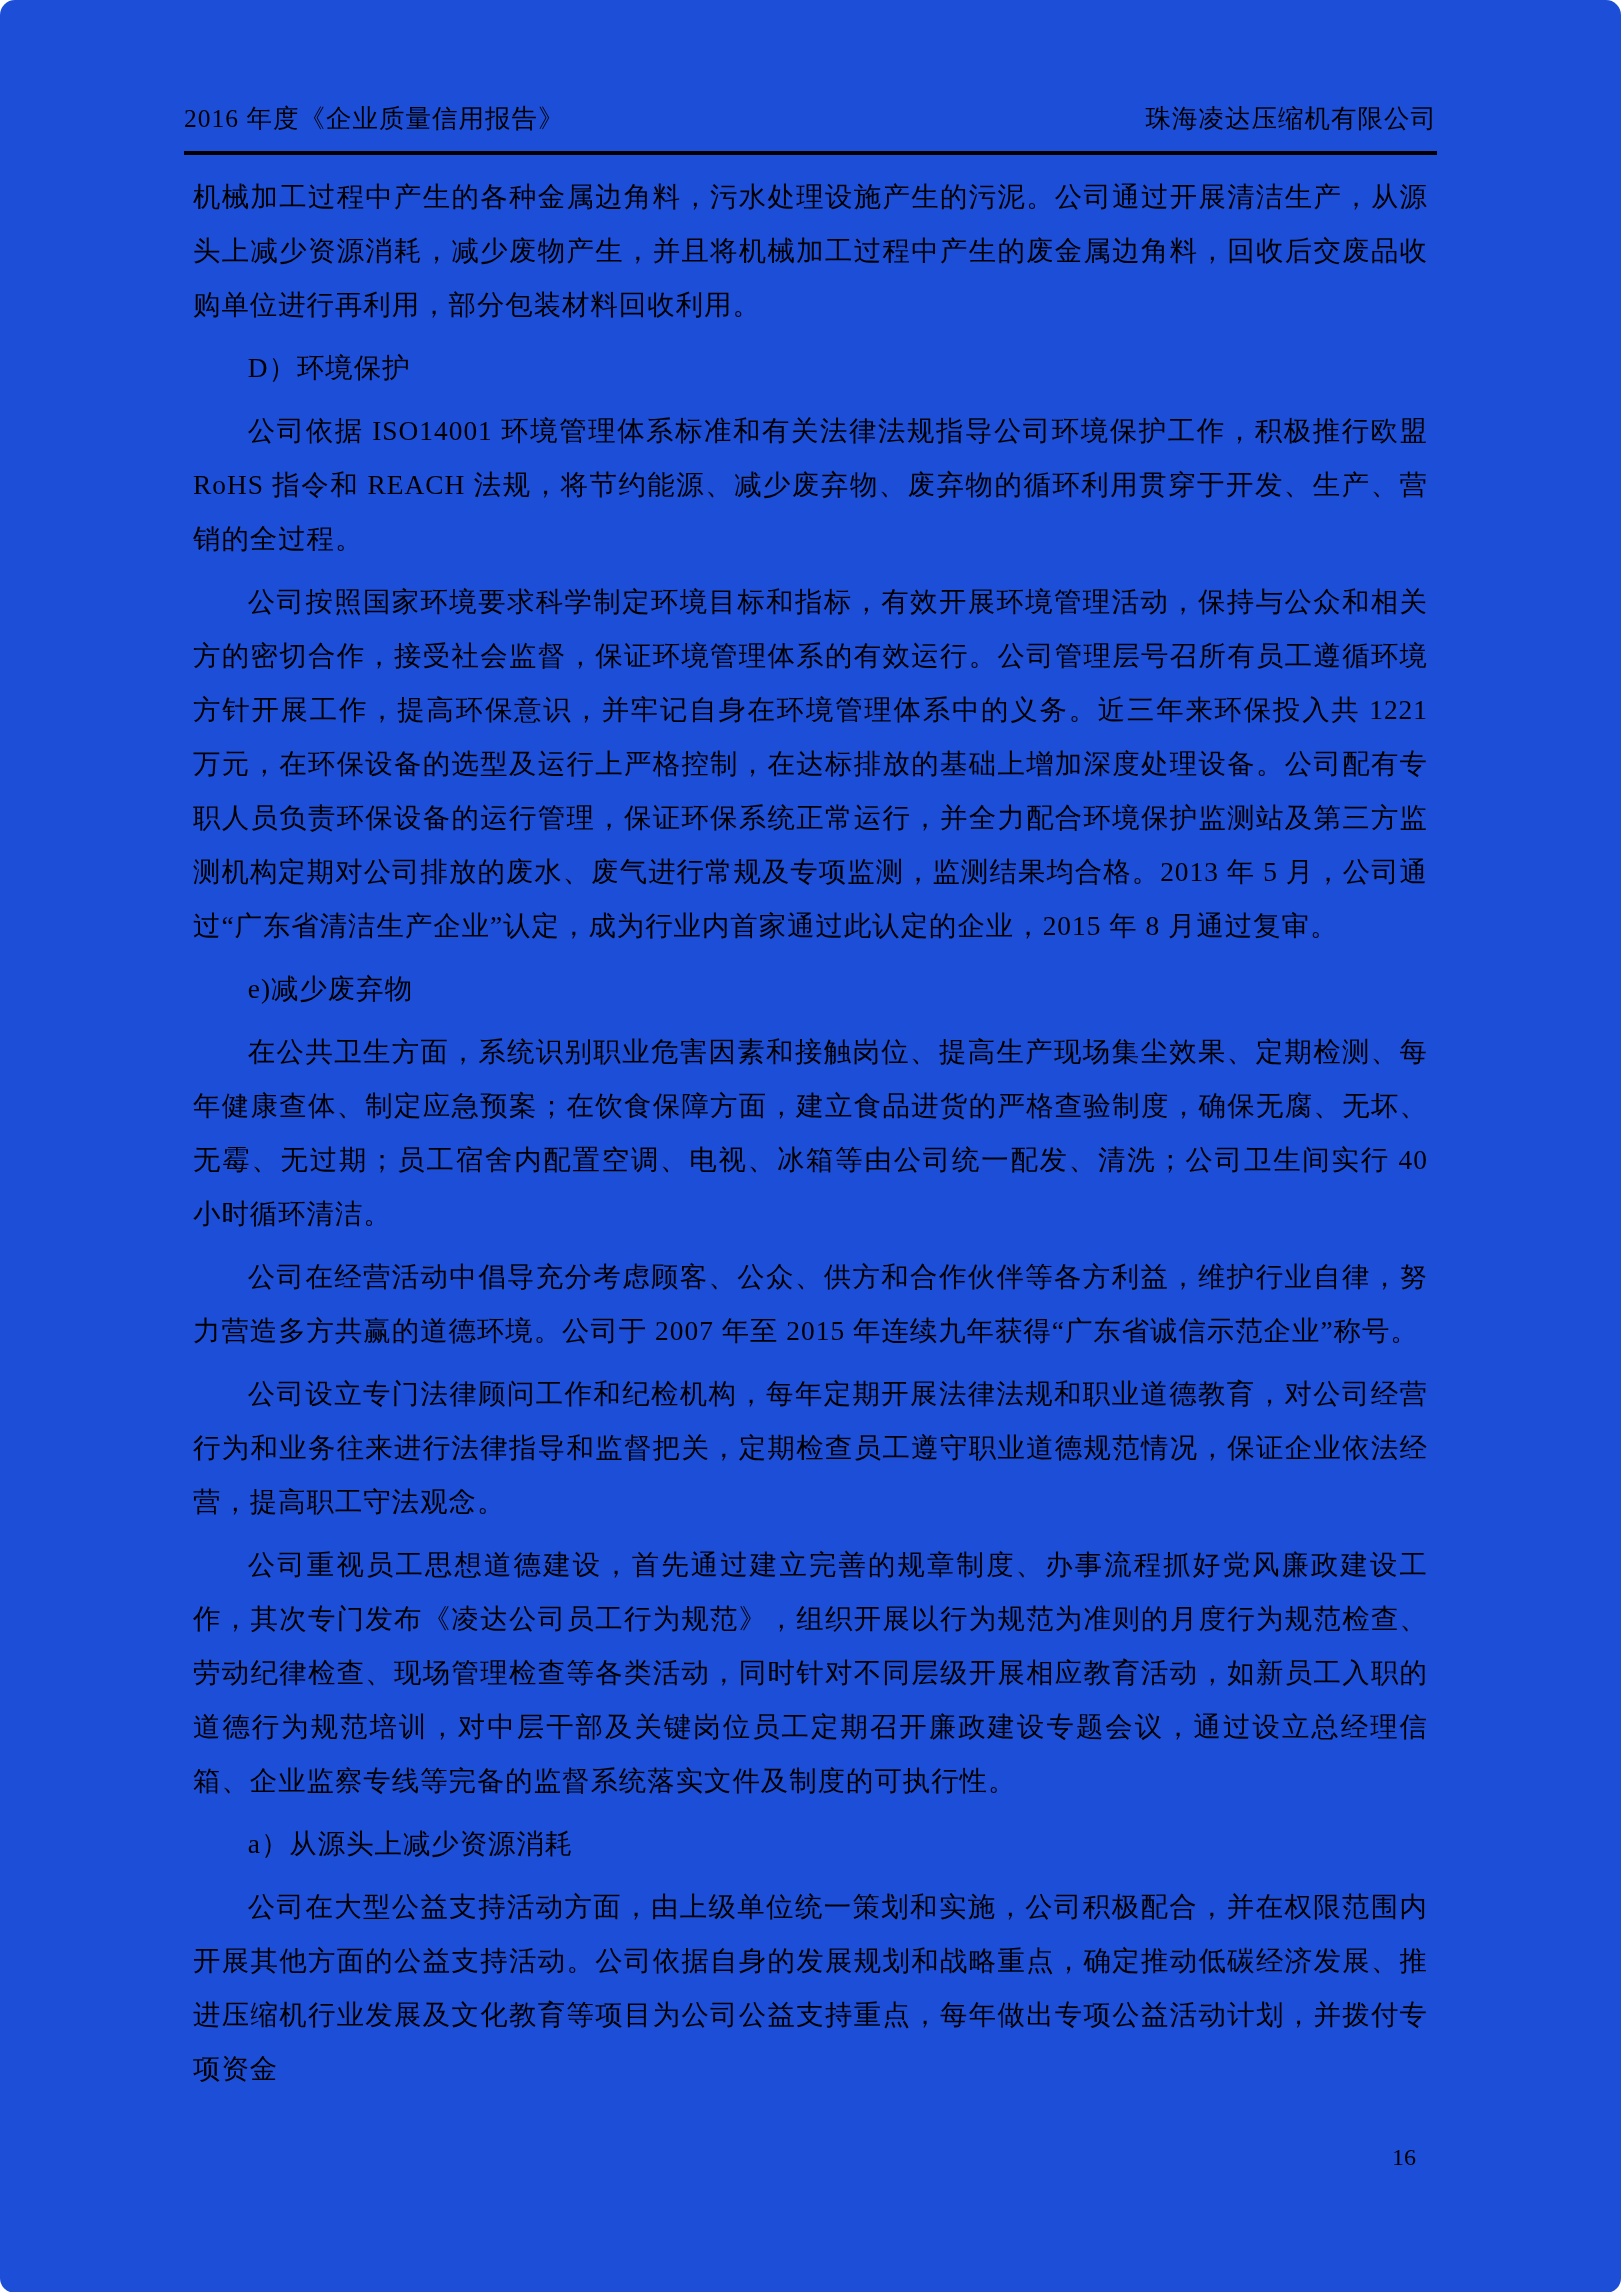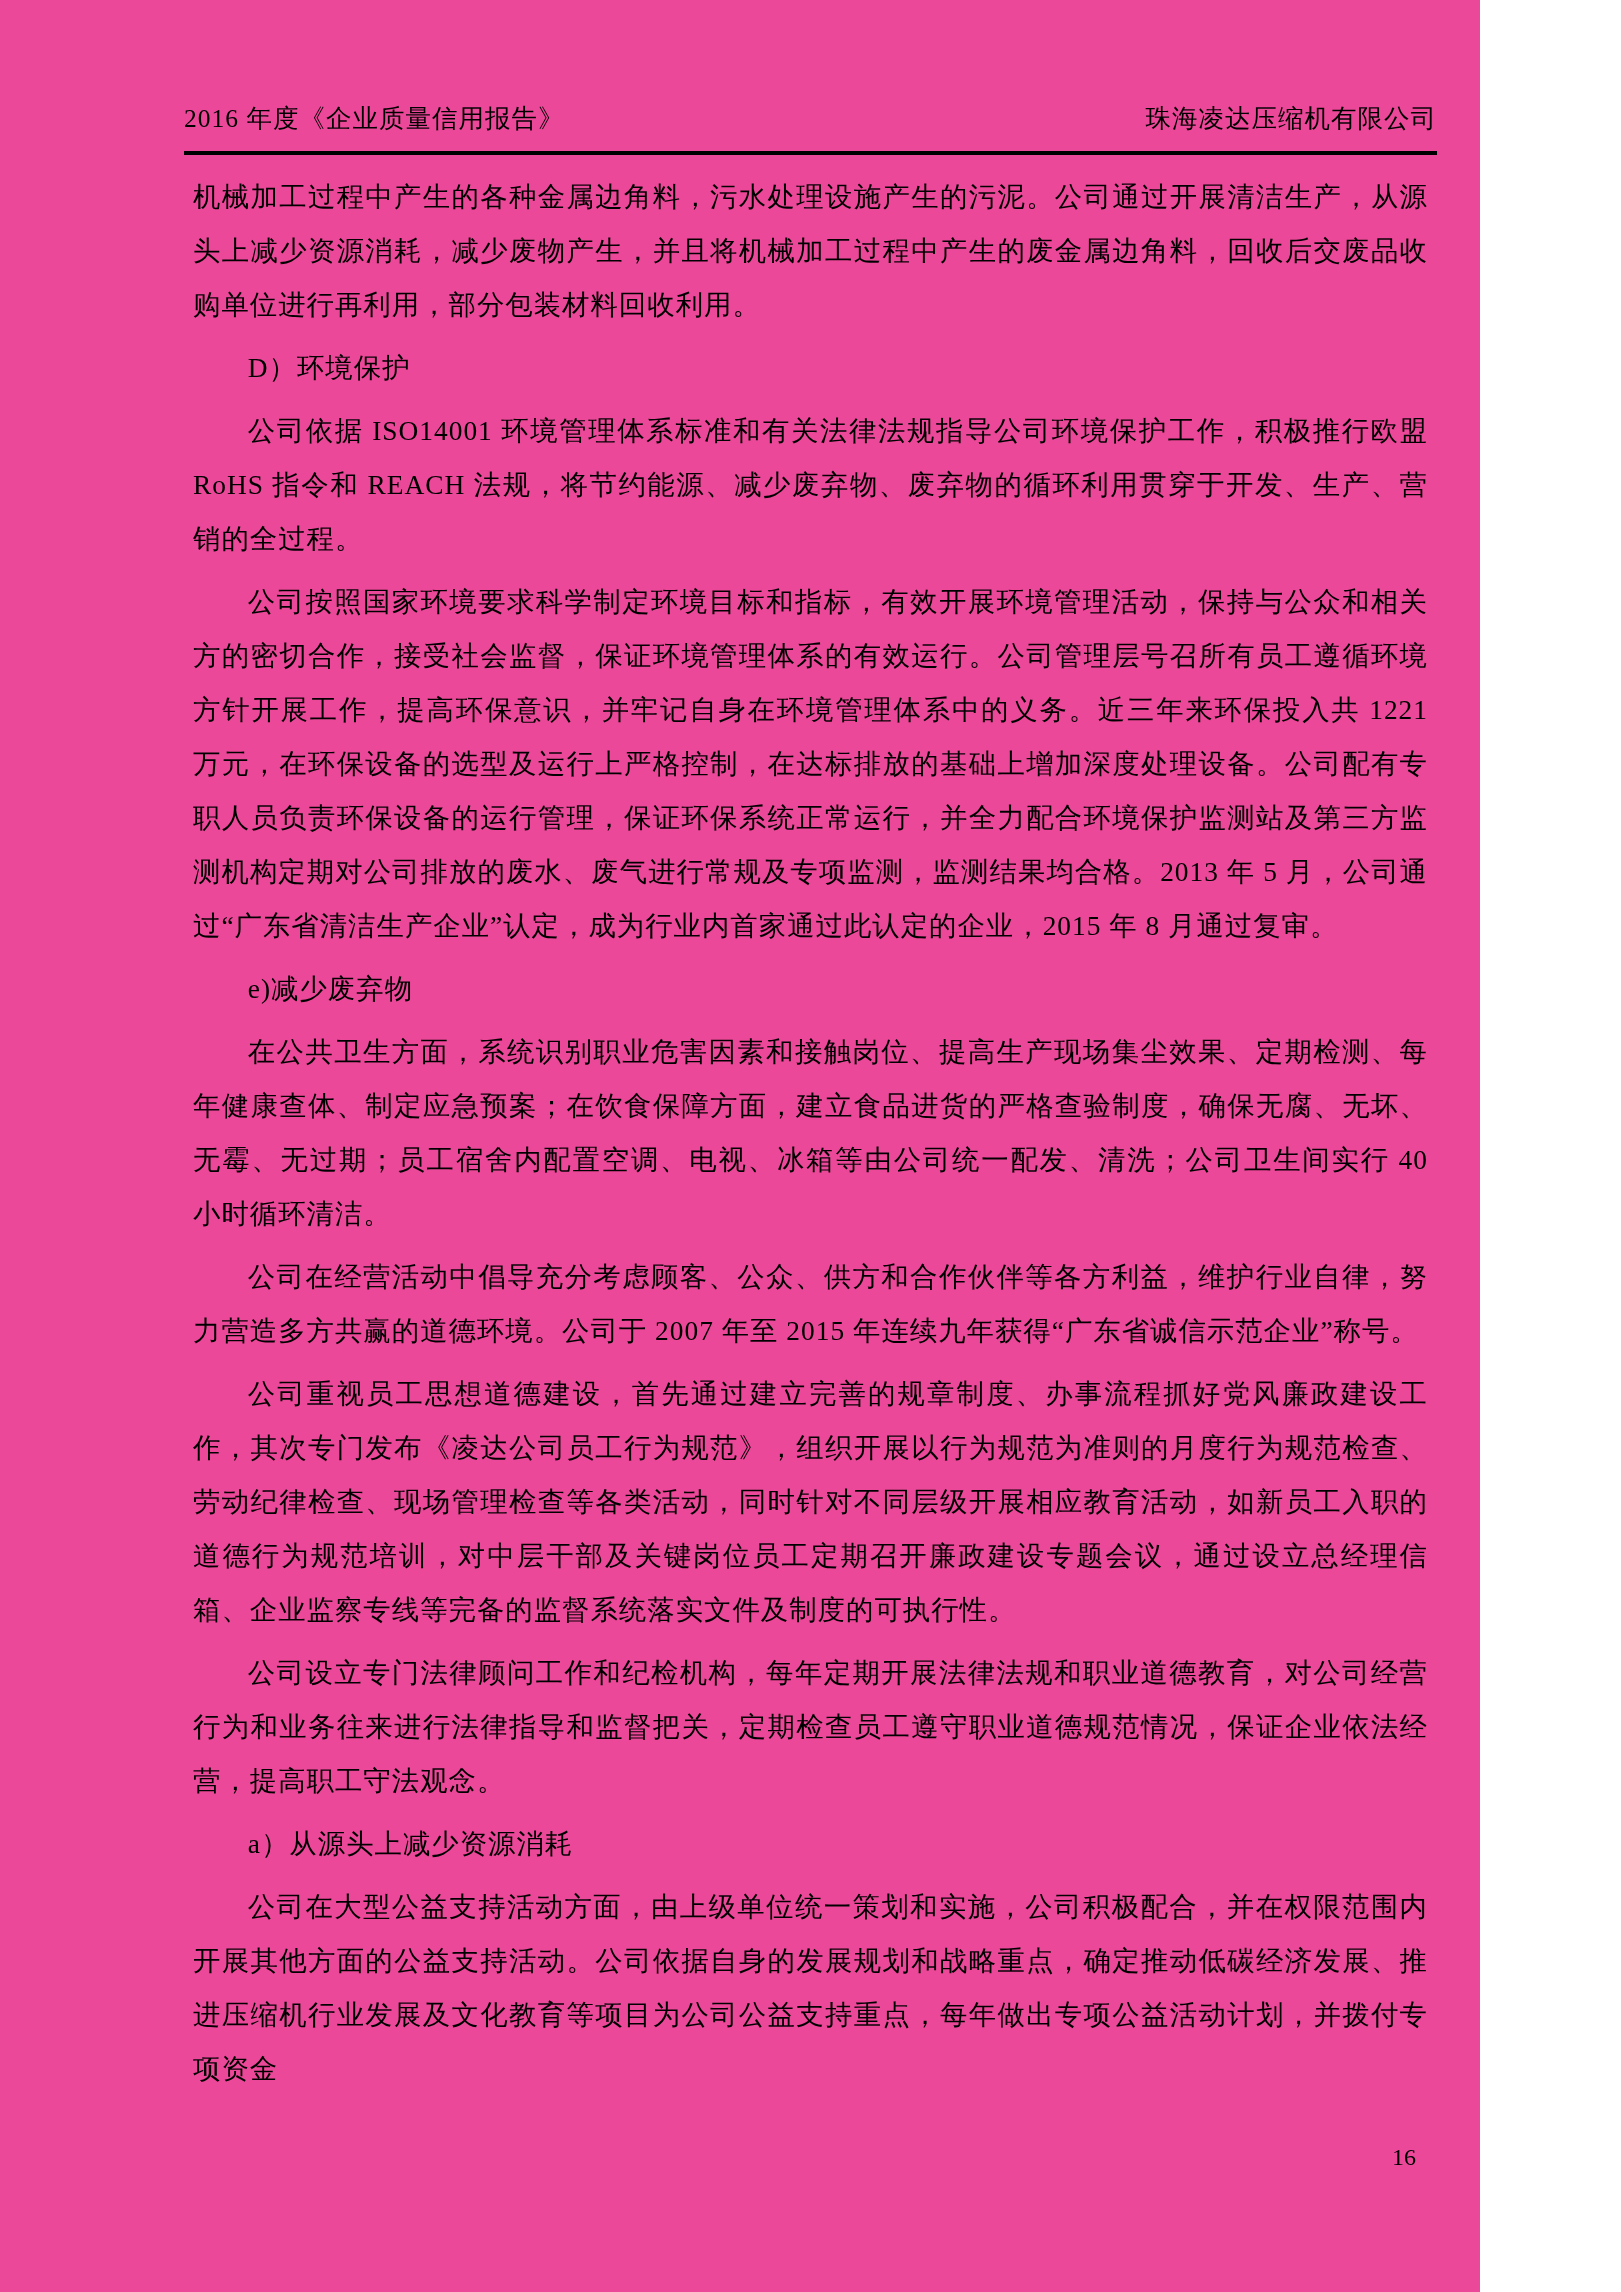--- a/index.html
+++ b/index.html
@@ -2,26 +2,27 @@
 <html><head>
 <meta charset="utf-8">
 <style>
   html, body {
     margin: 0;
     padding: 0;
     background: #ffffff;
   }
   .page {
     position: relative;
-    width: 1480px;
+    width: 1621px;
     height: 2293px;
-    background: #ec4899;
+    background: #1d4ed8;
     color: #000000;
     font-family: "Liberation Serif", "DejaVu Serif", serif;
     overflow: hidden;
+    border-radius: 15px;
   }
   
   .page-header {
     position: absolute;
     left: 184px;
     width: 1253px;
     top: 102px;
     display: flex;
     justify-content: space-between;
     align-items: flex-end;
@@ -75,22 +76,22 @@
   </div>
 
   <div class="doc-body">
     <p class="para no-indent">机械加工过程中产生的各种金属边角料，污水处理设施产生的污泥。公司通过开展清洁生产，从源头上减少资源消耗，减少废物产生，并且将机械加工过程中产生的废金属边角料，回收后交废品收购单位进行再利用，部分包装材料回收利用。</p>
     <p class="sub-heading">D）环境保护</p>
     <p class="para">公司依据 ISO14001 环境管理体系标准和有关法律法规指导公司环境保护工作，积极推行欧盟 RoHS 指令和 REACH 法规，将节约能源、减少废弃物、废弃物的循环利用贯穿于开发、生产、营销的全过程。</p>
     <p class="para">公司按照国家环境要求科学制定环境目标和指标，有效开展环境管理活动，保持与公众和相关方的密切合作，接受社会监督，保证环境管理体系的有效运行。公司管理层号召所有员工遵循环境方针开展工作，提高环保意识，并牢记自身在环境管理体系中的义务。近三年来环保投入共 1221 万元，在环保设备的选型及运行上严格控制，在达标排放的基础上增加深度处理设备。公司配有专职人员负责环保设备的运行管理，保证环保系统正常运行，并全力配合环境保护监测站及第三方监测机构定期对公司排放的废水、废气进行常规及专项监测，监测结果均合格。2013 年 5 月，公司通过“广东省清洁生产企业”认定，成为行业内首家通过此认定的企业，2015 年 8 月通过复审。</p>
     <p class="sub-heading">e)减少废弃物</p>
     <p class="para">在公共卫生方面，系统识别职业危害因素和接触岗位、提高生产现场集尘效果、定期检测、每年健康查体、制定应急预案；在饮食保障方面，建立食品进货的严格查验制度，确保无腐、无坏、无霉、无过期；员工宿舍内配置空调、电视、冰箱等由公司统一配发、清洗；公司卫生间实行 40 小时循环清洁。</p>
     <p class="para">公司在经营活动中倡导充分考虑顾客、公众、供方和合作伙伴等各方利益，维护行业自律，努力营造多方共赢的道德环境。公司于 2007 年至 2015 年连续九年获得“广东省诚信示范企业”称号。</p>
+    <p class="para">公司设立专门法律顾问工作和纪检机构，每年定期开展法律法规和职业道德教育，对公司经营行为和业务往来进行法律指导和监督把关，定期检查员工遵守职业道德规范情况，保证企业依法经营，提高职工守法观念。</p>
     <p class="para">公司重视员工思想道德建设，首先通过建立完善的规章制度、办事流程抓好党风廉政建设工作，其次专门发布《凌达公司员工行为规范》，组织开展以行为规范为准则的月度行为规范检查、劳动纪律检查、现场管理检查等各类活动，同时针对不同层级开展相应教育活动，如新员工入职的道德行为规范培训，对中层干部及关键岗位员工定期召开廉政建设专题会议，通过设立总经理信箱、企业监察专线等完备的监督系统落实文件及制度的可执行性。</p>
-    <p class="para">公司设立专门法律顾问工作和纪检机构，每年定期开展法律法规和职业道德教育，对公司经营行为和业务往来进行法律指导和监督把关，定期检查员工遵守职业道德规范情况，保证企业依法经营，提高职工守法观念。</p>
     <p class="sub-heading">a）从源头上减少资源消耗</p>
     <p class="para">公司在大型公益支持活动方面，由上级单位统一策划和实施，公司积极配合，并在权限范围内开展其他方面的公益支持活动。公司依据自身的发展规划和战略重点，确定推动低碳经济发展、推进压缩机行业发展及文化教育等项目为公司公益支持重点，每年做出专项公益活动计划，并拨付专项资金</p>
   </div>
 
   <div class="page-number">16</div>
 
 </div>
 
 
 </body></html>

